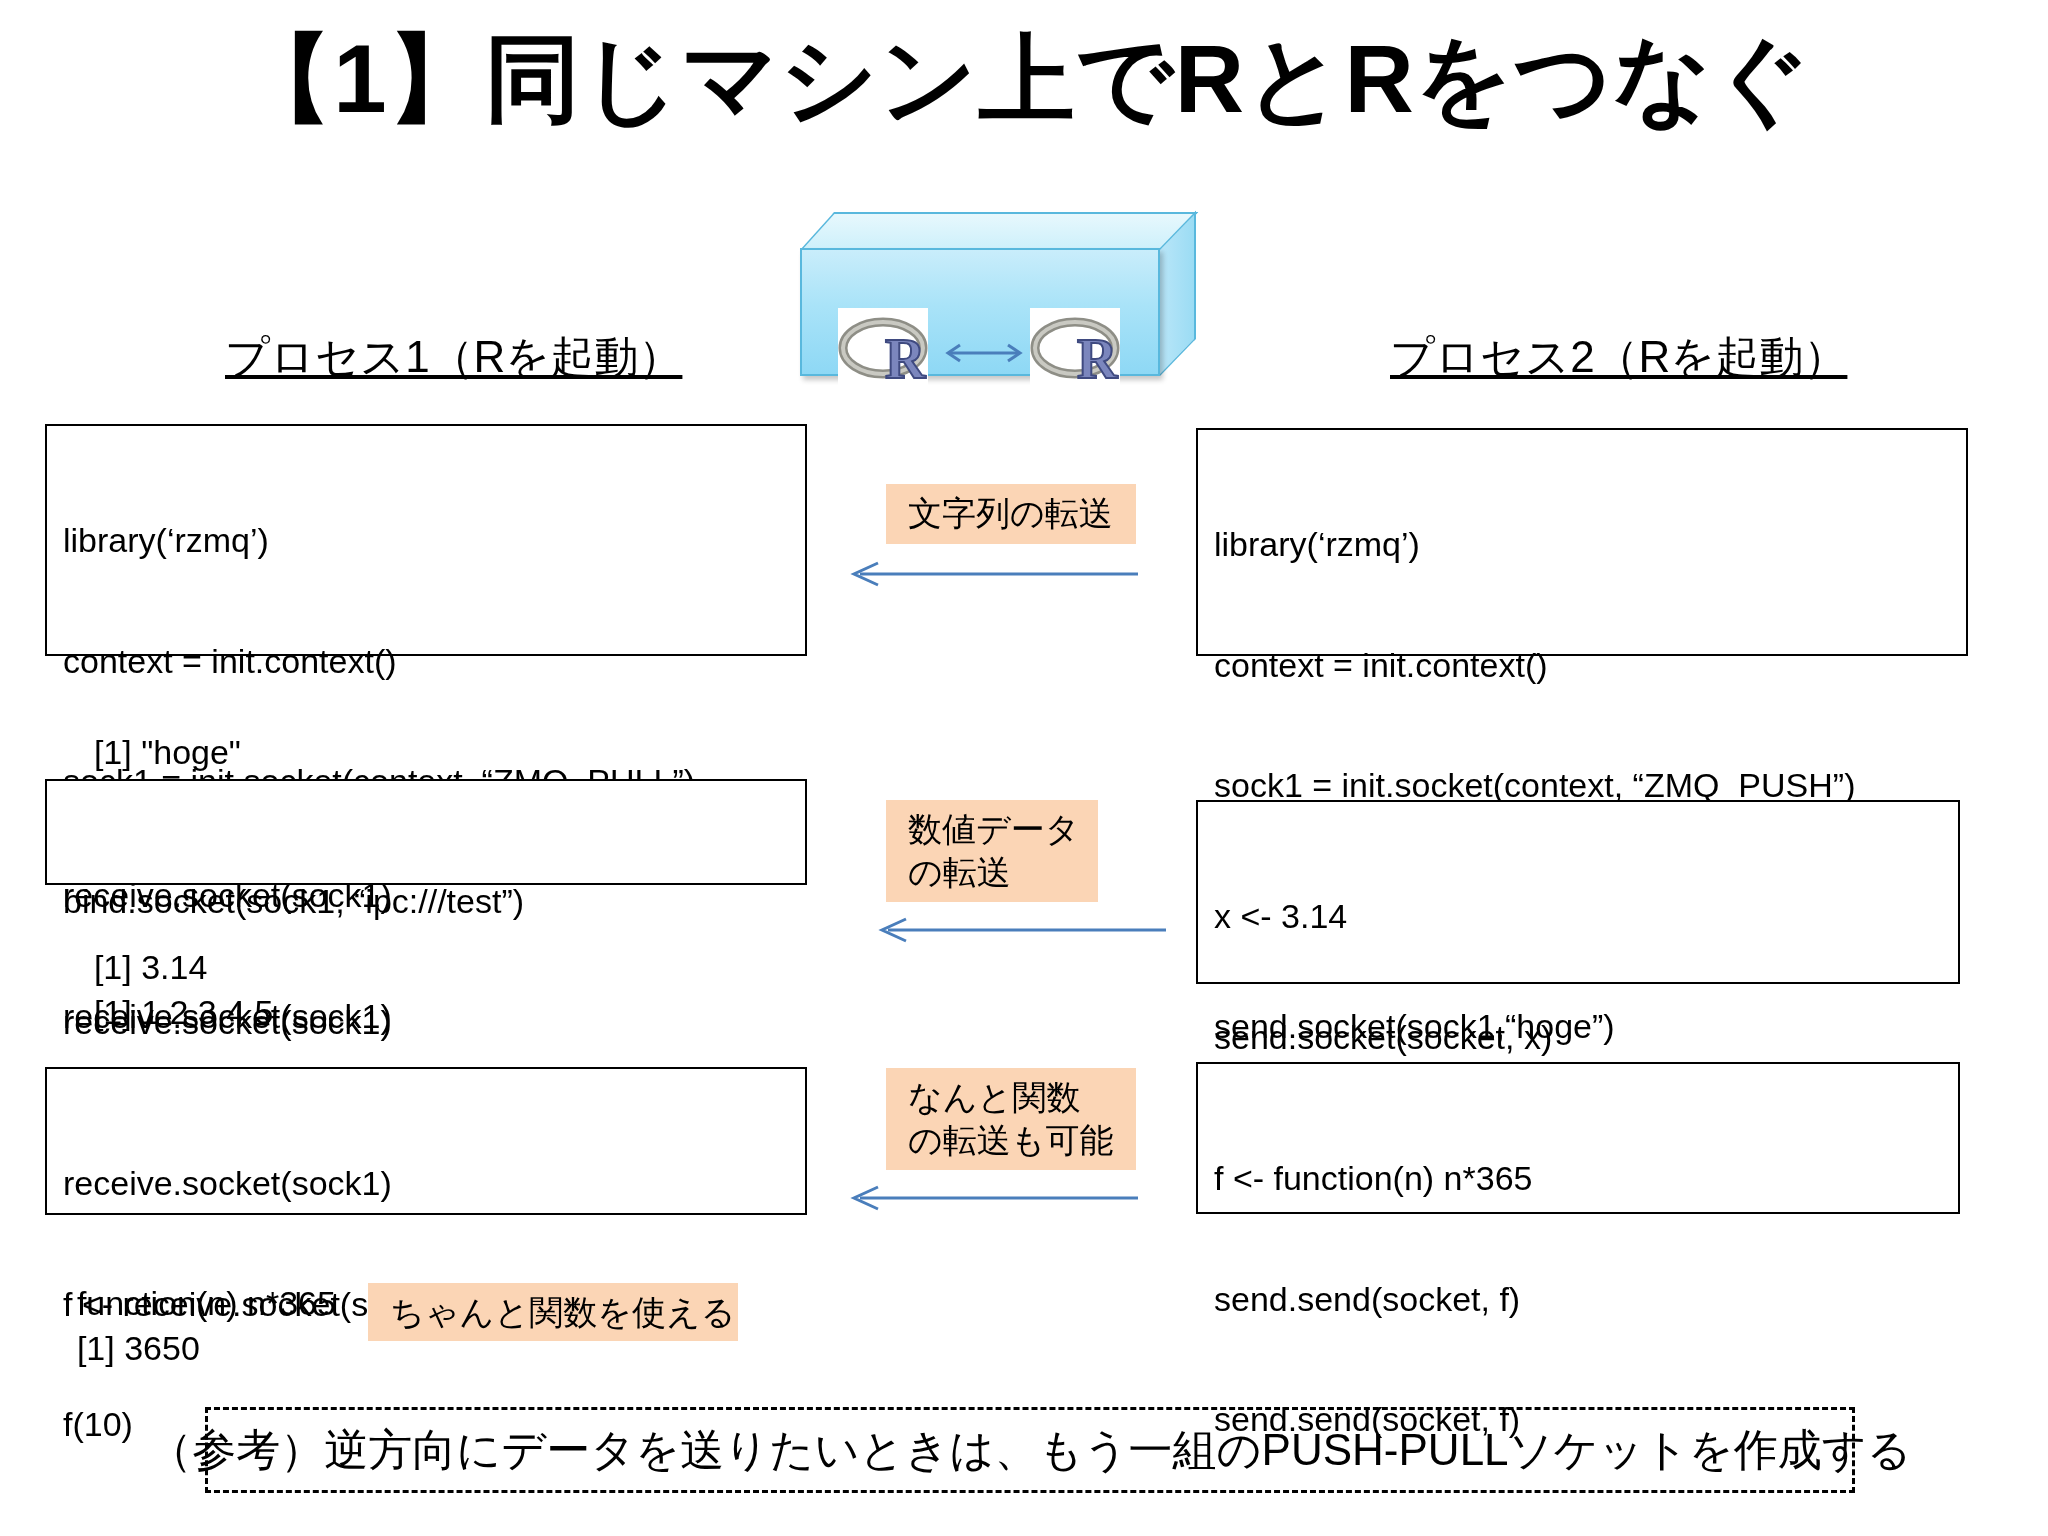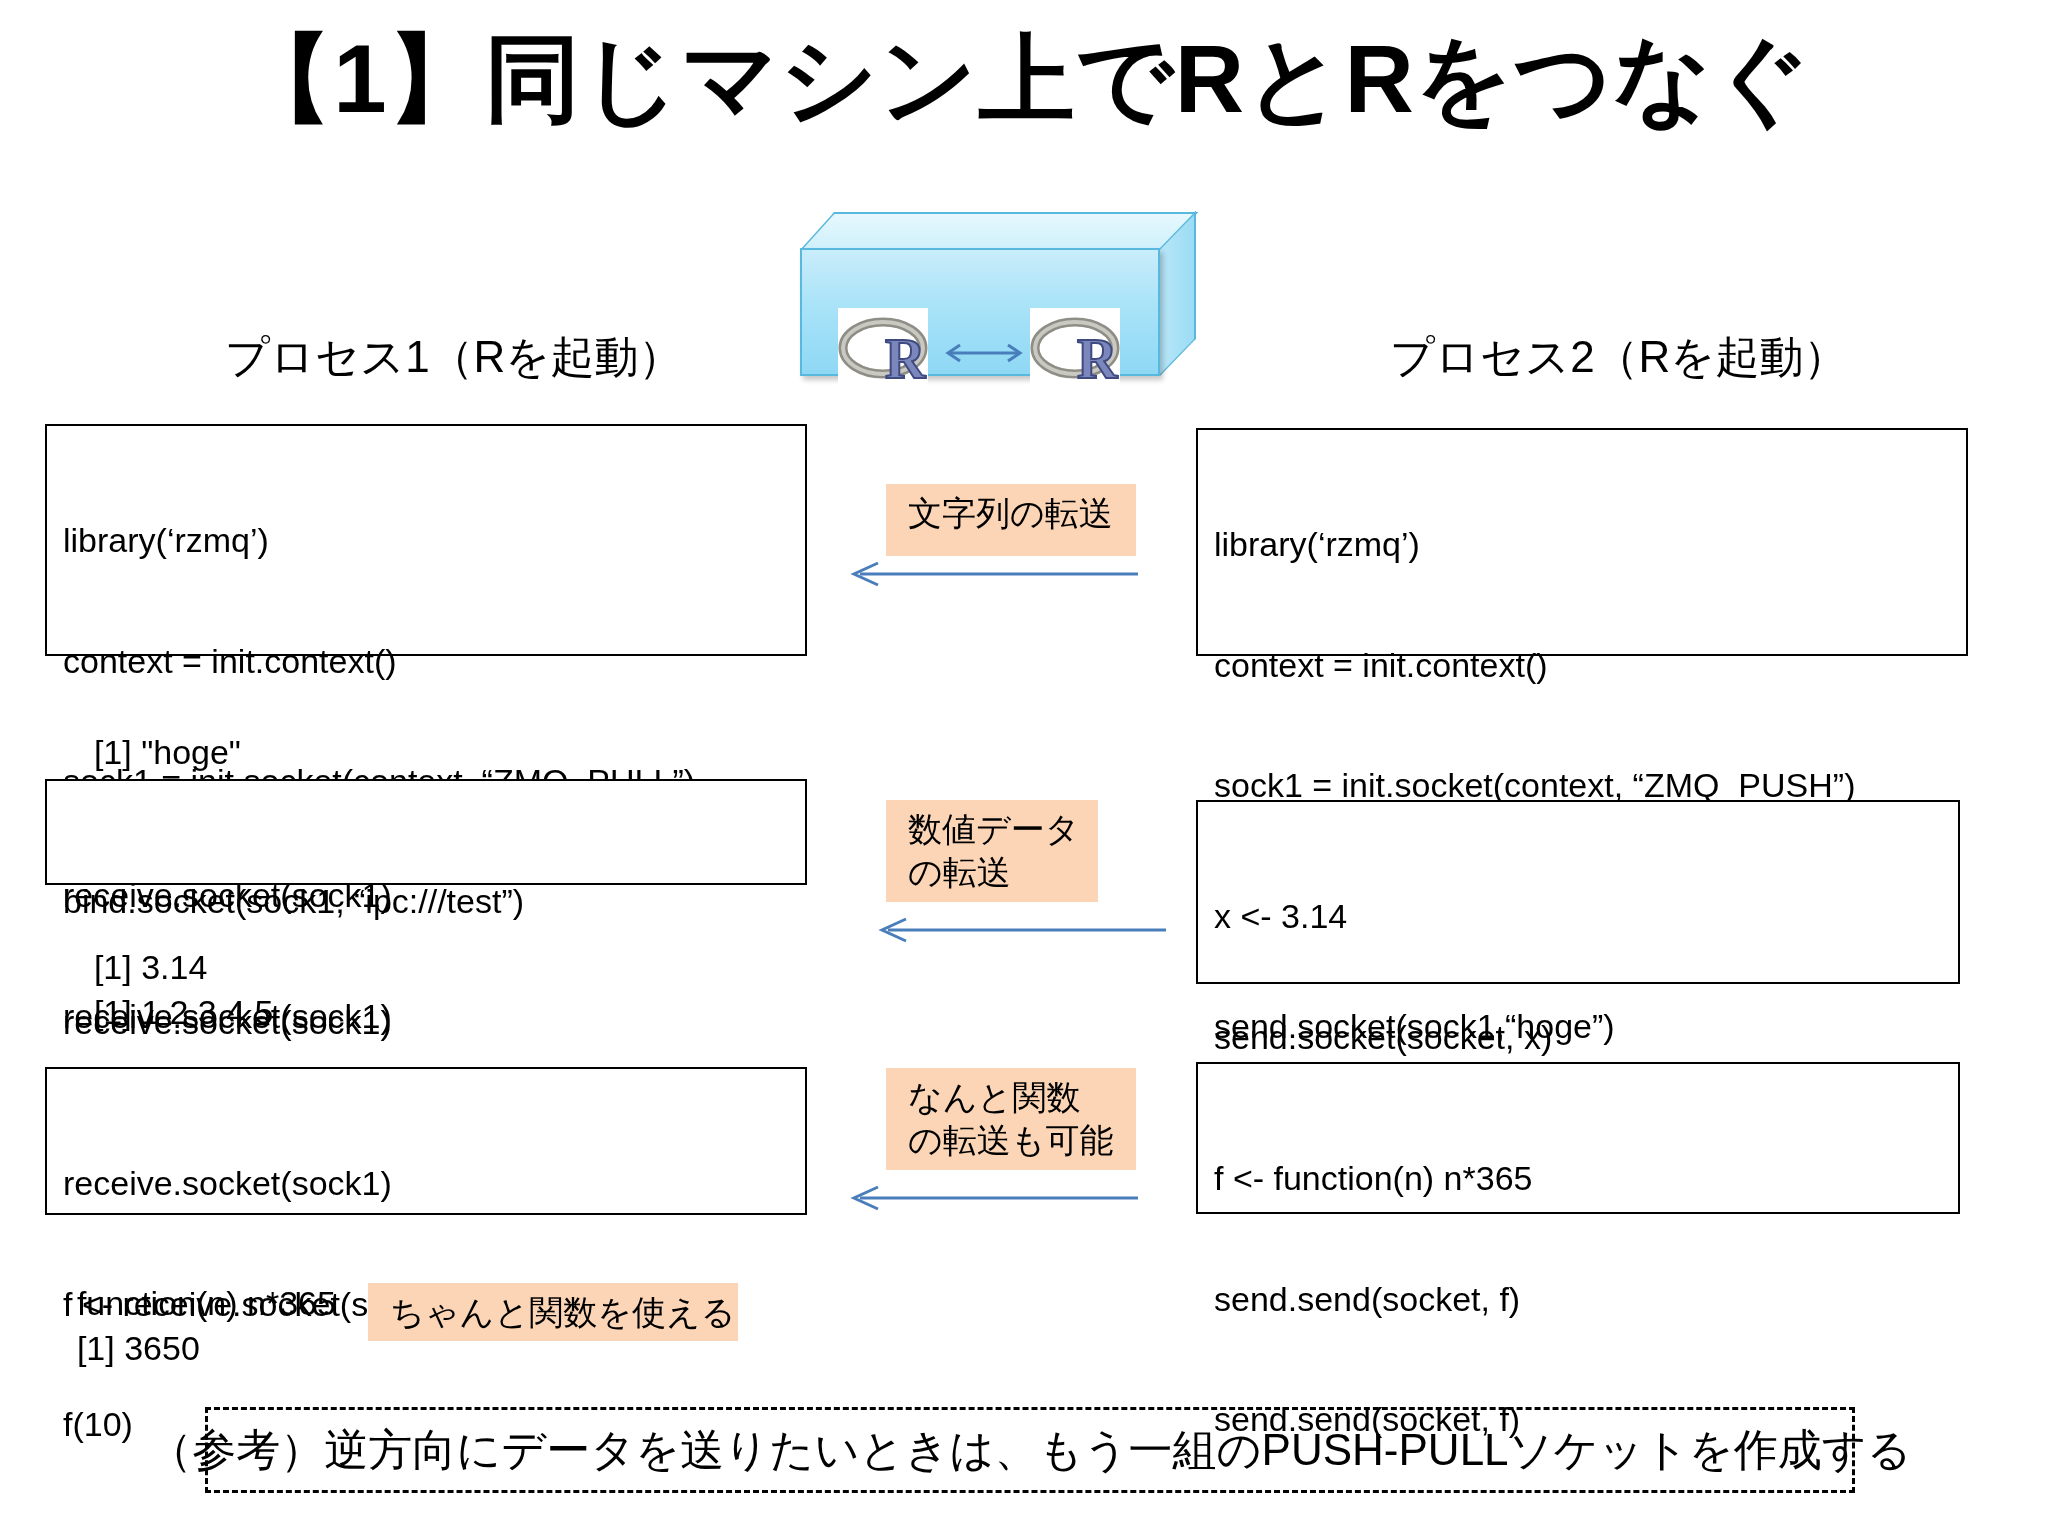--- a/index.html
+++ b/index.html
@@ -94,20 +94,21 @@
     width: 84px;
     height: 22px;
   }
 
   
   .process-label {
     position: absolute;
     font-size: 44px;
     font-weight: normal;
     white-space: nowrap;
+    text-decoration: underline;
   }
   #process1-label { left: 225px; top: 328px; }
   #process2-label { left: 1390px; top: 328px; }
 
   
   .code-box {
     position: absolute;
     border: 2px solid #000000;
     background: #ffffff;
     box-sizing: border-box;
@@ -140,21 +141,21 @@
   
   .note {
     position: absolute;
     background: #fbd5b5;
     font-size: 34px;
     line-height: 1.26;
     padding: 8px 14px 10px 22px;
     box-sizing: border-box;
     white-space: pre;
   }
-  #note-1 { left: 886px; top: 484px;  width: 250px; height: 72px; }
+  #note-1 { left: 886px; top: 484px;  width: 250px; height: 60px; }
   #note-2 { left: 886px; top: 800px;  width: 212px; height: 102px; }
   #note-3 { left: 886px; top: 1068px; width: 250px; height: 102px; }
   #note-4 { left: 368px; top: 1283px; width: 370px; height: 58px; }
 
   
   .xfer-arrow {
     position: absolute;
     width: 288px;
     height: 26px;
   }

